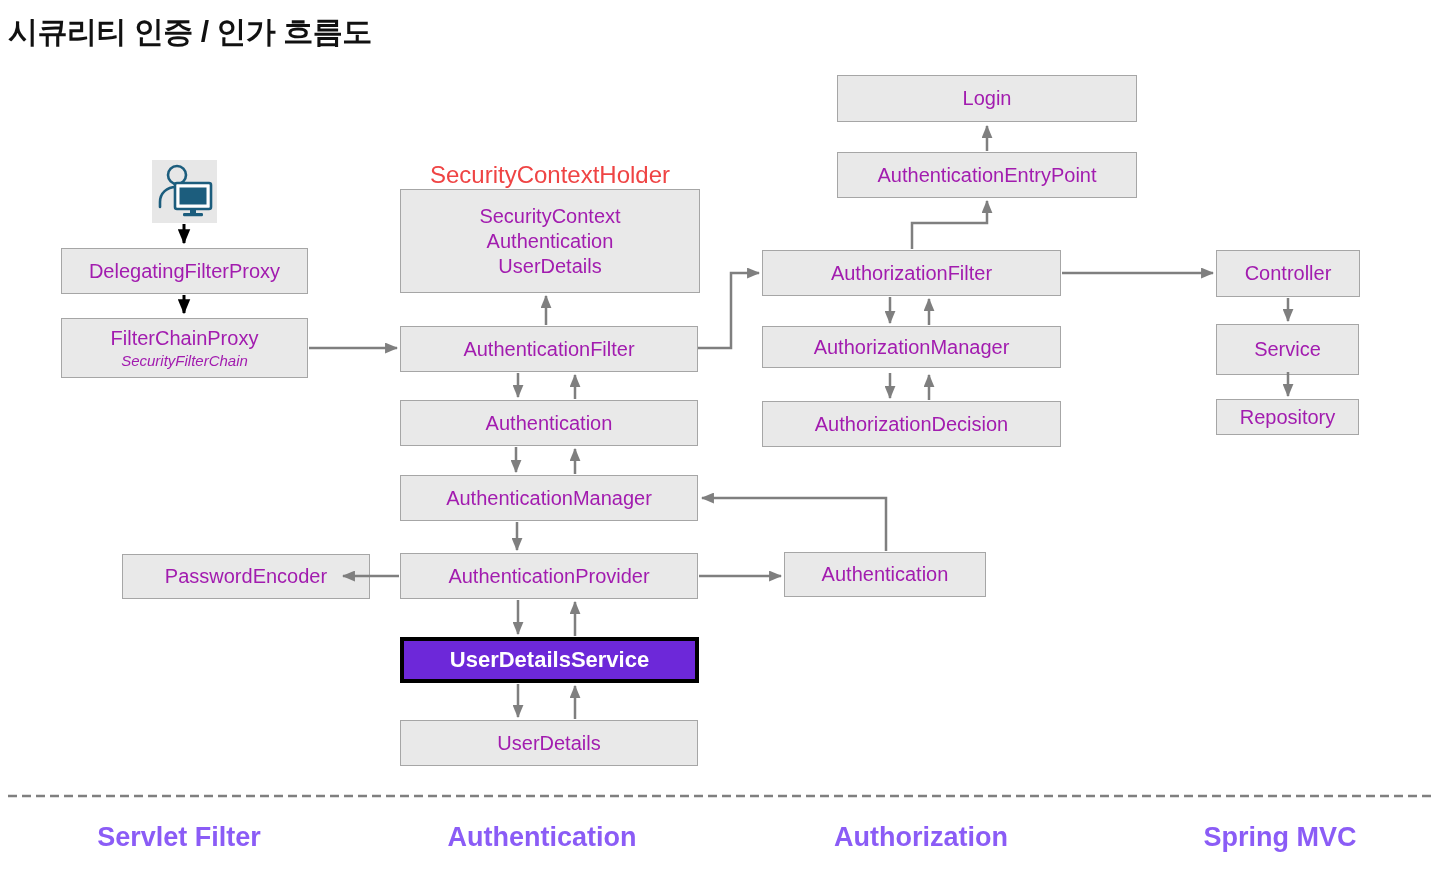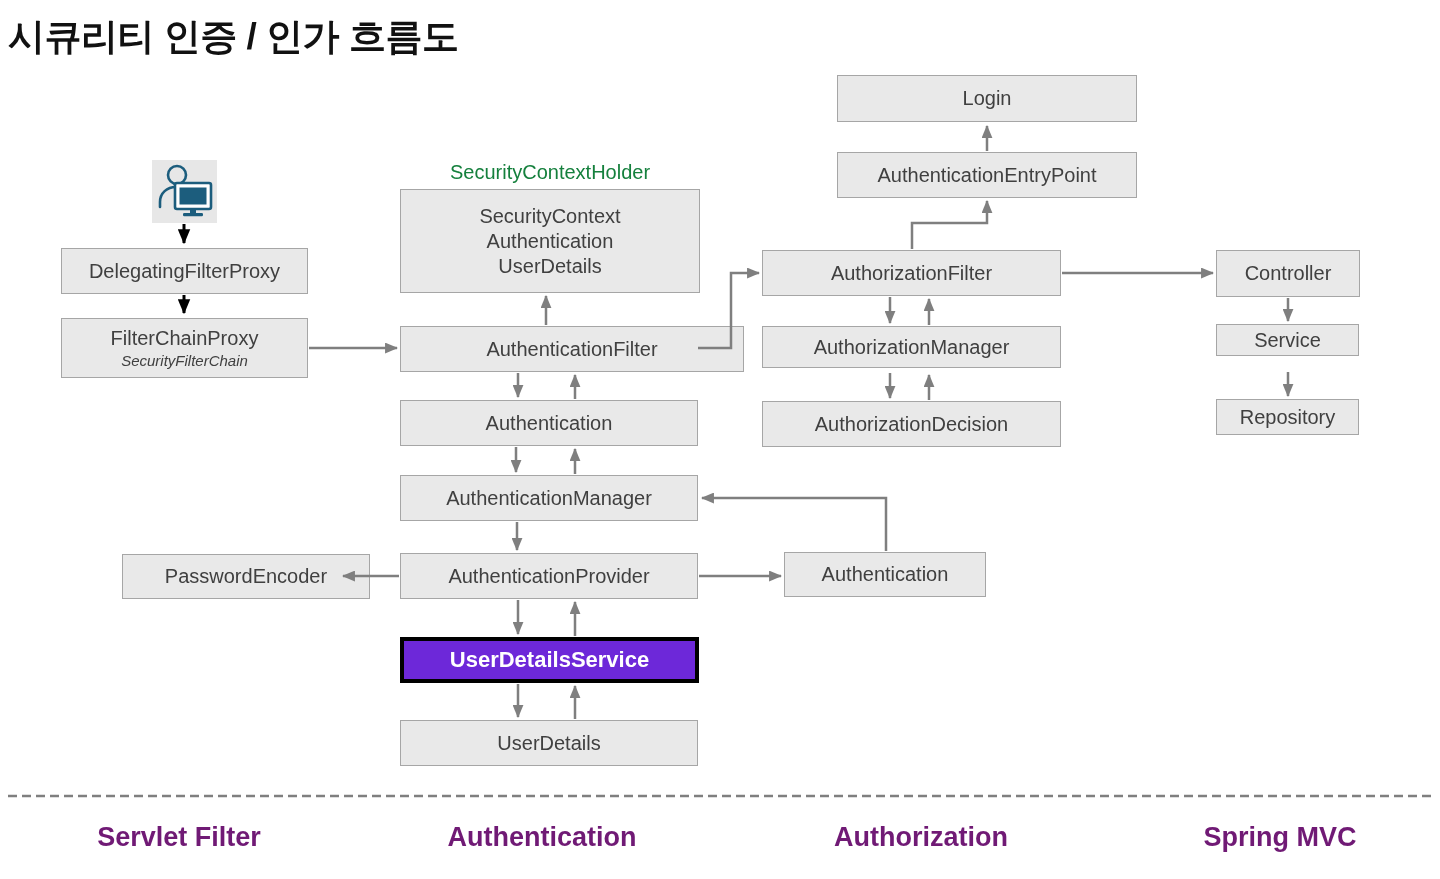--- a/index.html
+++ b/index.html
@@ -1,42 +1,42 @@
 <!DOCTYPE html>
 <html><head>
 <meta charset="utf-8">
 <style>
   html,body{margin:0;padding:0;background:#ffffff;}
   .canvas{
     position:relative;width:1440px;height:879px;background:#ffffff;overflow:hidden;
     font-family:"Liberation Sans","DejaVu Sans",sans-serif;
   }
   .title{
-    position:absolute;left:8px;top:12px;font-size:37px;font-weight:bold;color:#111111;
+    position:absolute;left:8px;top:12px;font-size:30px;font-weight:bold;color:#111111;
     letter-spacing:-0.5px;
   }
   .node{
-    position:absolute;background:#E9E9E9;border:1px solid #A6A6A6;color:#404040;
+    position:absolute;background:#E9E9E9;border:1px solid #A6A6A6;color:#a21caf;
     display:flex;flex-direction:column;align-items:center;justify-content:center;
     font-size:20px;text-align:center;box-sizing:border-box;line-height:1.25;
   }
   .node .sub{font-size:15px;font-style:italic;margin-top:1px;}
   .node.multiline{line-height:25px;}
   .node.highlight{
     background:#6d28d9;border:4px solid #000000;color:#ffffff;font-weight:bold;font-size:22px;
   }
   .group-label{
-    position:absolute;color:#15803d;font-size:20px;transform:translateX(-50%);white-space:nowrap;
+    position:absolute;color:#ef4444;font-size:24px;transform:translateX(-50%);white-space:nowrap;
   }
   .icon-tile{
     position:absolute;left:152px;top:160px;width:65px;height:63px;background:#E7E7E7;
     display:flex;align-items:center;justify-content:center;
   }
   .lane-label{
-    position:absolute;transform:translateX(-50%);color:#701a75;font-size:27px;font-weight:bold;
+    position:absolute;transform:translateX(-50%);color:#8b5cf6;font-size:27px;font-weight:bold;
     white-space:nowrap;top:822px;
   }
   svg.overlay{position:absolute;left:0;top:0;pointer-events:none;}
 </style>
 </head>
 <body>
 
 <div class="canvas">
 
   <div class="title">시큐리티 인증 / 인가 흐름도</div>
@@ -60,21 +60,21 @@
     <span class="sub">SecurityFilterChain</span>
   </div>
 
   <div class="group-label" style="left:550px;top:161px">SecurityContextHolder</div>
   <div class="node multiline" style="left:400px;top:189px;width:300px;height:104px">
     <span>SecurityContext</span>
     <span>Authentication</span>
     <span>UserDetails</span>
   </div>
 
-  <div class="node" style="left:400px;top:326px;width:344px;height:46px">
+  <div class="node" style="left:400px;top:326px;width:298px;height:46px">
     <span>AuthenticationFilter</span>
   </div>
   <div class="node" style="left:400px;top:400px;width:298px;height:46px">
     <span>Authentication</span>
   </div>
   <div class="node" style="left:400px;top:475px;width:298px;height:46px">
     <span>AuthenticationManager</span>
   </div>
   <div class="node" style="left:400px;top:553px;width:298px;height:46px">
     <span>AuthenticationProvider</span>
@@ -104,21 +104,21 @@
   <div class="node" style="left:762px;top:326px;width:299px;height:42px">
     <span>AuthorizationManager</span>
   </div>
   <div class="node" style="left:762px;top:401px;width:299px;height:46px">
     <span>AuthorizationDecision</span>
   </div>
 
   <div class="node" style="left:1216px;top:250px;width:144px;height:47px">
     <span>Controller</span>
   </div>
-  <div class="node" style="left:1216px;top:324px;width:143px;height:32px">
+  <div class="node" style="left:1216px;top:324px;width:143px;height:51px">
     <span>Service</span>
   </div>
   <div class="node" style="left:1216px;top:399px;width:143px;height:36px">
     <span>Repository</span>
   </div>
 
   <div class="lane-label" style="left:179px">Servlet Filter</div>
   <div class="lane-label" style="left:542px">Authentication</div>
   <div class="lane-label" style="left:921px">Authorization</div>
   <div class="lane-label" style="left:1280px">Spring MVC</div>

